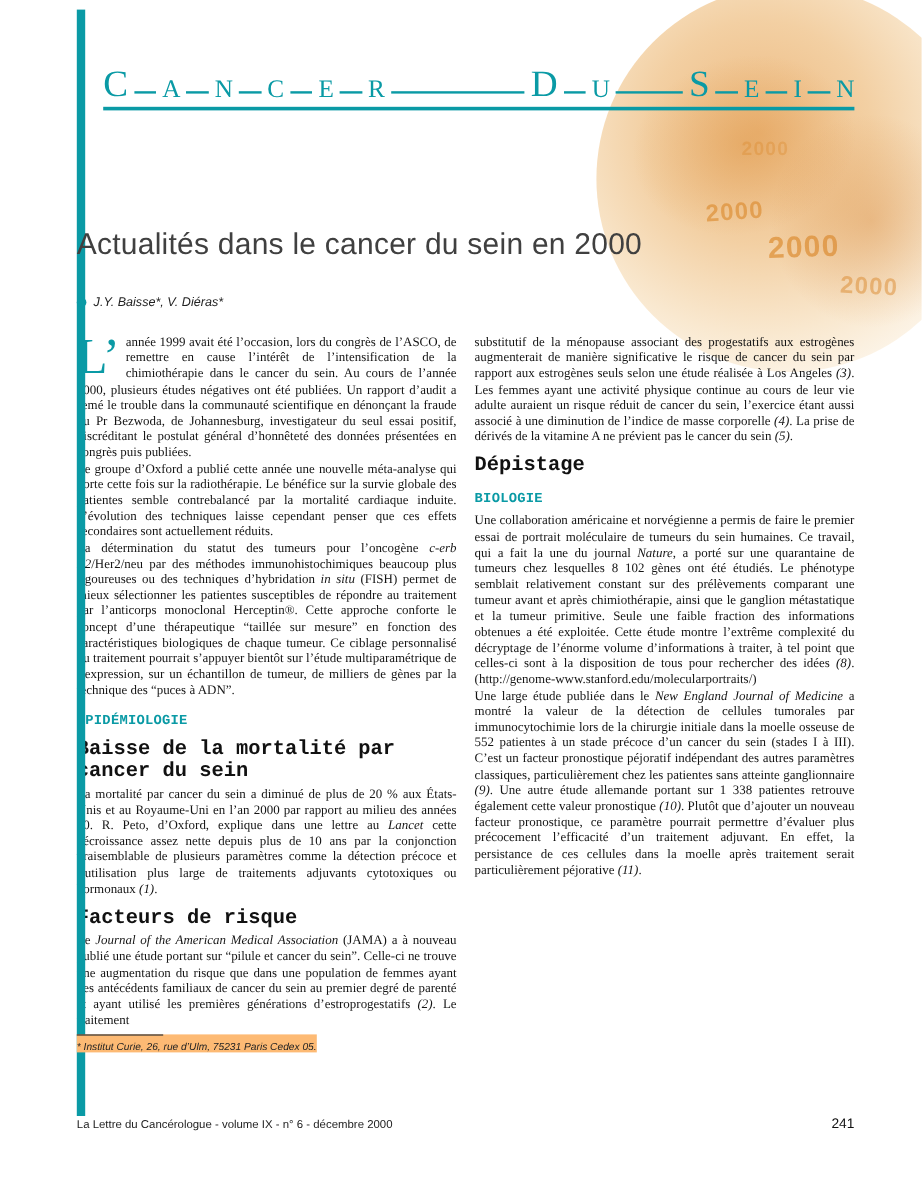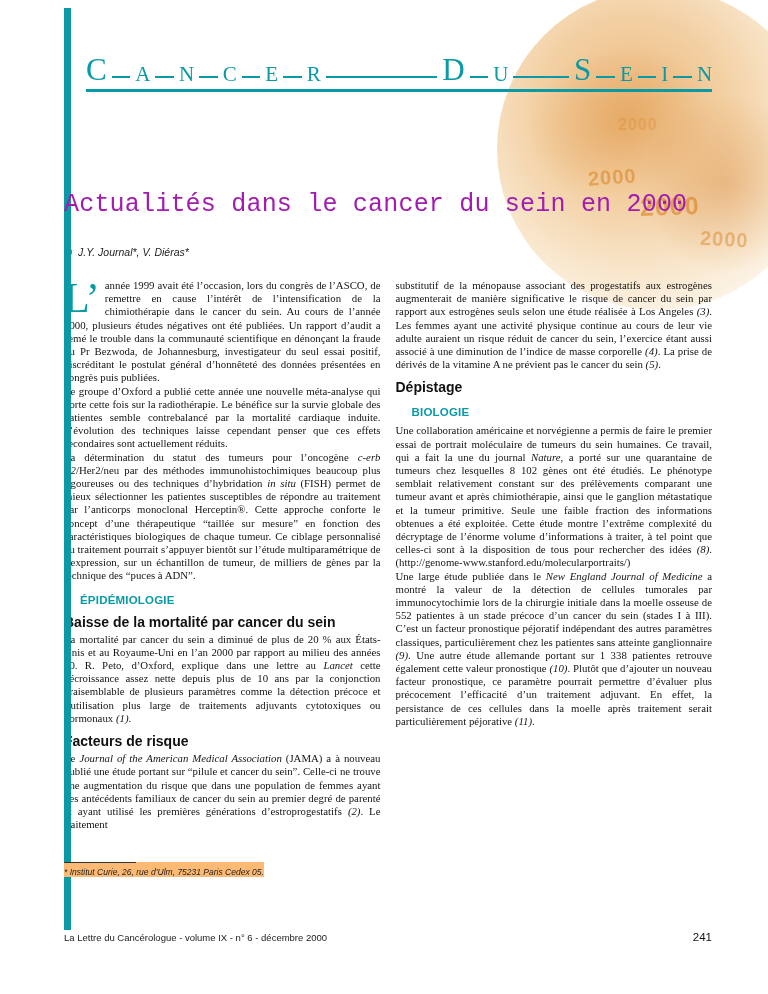--- a/index.html
+++ b/index.html
@@ -53,22 +53,22 @@
   .mh-letter.big { font-size:31px; }
   .mh-rule {
     height:2px; background:var(--accent, #0a9aa5);
     margin:0 5px 7px 5px; flex-grow:1;
   }
   .mh-underline { height:3px; background:var(--accent, #0a9aa5); margin-top:4px; }
 
   
   .title {
     position:absolute; left:64px; top:190px; z-index:2;
-    font-family:Liberation Mono, monospace; font-weight:normal;
-    font-size:25px; color:#a21caf; letter-spacing:0.2px;
+    font-family:Liberation Sans, sans-serif; font-weight:normal;
+    font-size:25px; color:#404040; letter-spacing:0.2px;
   }
   .authors {
     position:absolute; left:64px; top:246px; z-index:2;
     font-family:"Liberation Sans", sans-serif; font-style:italic;
     font-size:10.5px; color:#222; display:flex; align-items:center; gap:6px;
   }
   .author-bullet {
     width:8px; height:8px; border-radius:50%;
     background:var(--accent, #0a9aa5); display:inline-block; flex:none;
   }
@@ -77,27 +77,27 @@
   .columns {
     position:absolute; left:64px; top:279px; width:648px; z-index:1;
     display:flex; gap:15px;
   }
   .col { width:316.5px; }
   .bt {
     font-size:10.8px; line-height:13.2px; text-align:justify;
     color:#141414;
   }
   .sec-head {
-    font-family:Liberation Sans, sans-serif; font-weight:bold;
+    font-family:Liberation Mono, monospace; font-weight:bold;
     font-size:11.5px; color:var(--accent, #0a9aa5);
-    margin:11px 16px 6px; letter-spacing:0.2px;
+    margin:11px 0 6px; letter-spacing:0.2px;
   }
   .sub-head {
-    font-family:Liberation Sans, sans-serif; font-weight:bold;
-    font-size:14px; color:#111; margin:8px 0 3px;
+    font-family:Liberation Mono, monospace; font-weight:bold;
+    font-size:17px; color:#111; margin:8px 0 3px;
   }
   .dropcap {
     float:left; font-family:"Liberation Serif", serif;
     font-size:42px; line-height:34px; color:var(--accent, #0a9aa5);
     padding:2px 5px 0 0;
   }
 
   
   .footnote { position:absolute; left:64px; top:862px; z-index:3; background:#fdba74; }
   .footnote-rule { width:72px; height:1px; background:#333; margin-bottom:4px; }
@@ -155,21 +155,21 @@
         <span class="mh-rule" style="flex-grow: 1;"></span>
         <span class="mh-letter">N</span>
       </div>
     <div class="mh-underline"></div>
   </header>
 
   <h1 class="title">Actualités dans le cancer du sein en 2000</h1>
 
   <div class="authors">
     <span class="author-bullet"></span>
-    <span>J.Y. Journal*, V. Diéras*</span>
+    <span>J.Y. Baisse*, V. Diéras*</span>
   </div>
 
   <div class="columns">
 
     <div class="col">
       <p class="bt"><span class="dropcap">L’</span><span>année 1999 avait été l’occasion, lors du congrès de l’ASCO, de remettre en cause l’intérêt de l’intensification de la chimiothérapie dans le cancer du sein. Au cours de l’année 2000, plusieurs études négatives ont été publiées. Un rapport d’audit a semé le trouble dans la communauté scientifique en dénonçant la fraude du Pr Bezwoda, de Johannesburg, investigateur du seul essai positif, discréditant le postulat général d’honnêteté des données présentées en congrès puis publiées.</span></p>
       <p class="bt">Le groupe d’Oxford a publié cette année une nouvelle méta-analyse qui porte cette fois sur la radiothérapie. Le bénéfice sur la survie globale des patientes semble contrebalancé par la mortalité cardiaque induite. L’évolution des techniques laisse cependant penser que ces effets secondaires sont actuellement réduits.</p>
       <p class="bt">La détermination du statut des tumeurs pour l’oncogène <i>c-erb B2</i>/Her2/neu par des méthodes immunohistochimiques beaucoup plus rigoureuses ou des techniques d’hybridation <i>in situ</i> (FISH) permet de mieux sélectionner les patientes susceptibles de répondre au traitement par l’anticorps monoclonal Herceptin®. Cette approche conforte le concept d’une thérapeutique “taillée sur mesure” en fonction des caractéristiques biologiques de chaque tumeur. Ce ciblage personnalisé du traitement pourrait s’appuyer bientôt sur l’étude multiparamétrique de l’expression, sur un échantillon de tumeur, de milliers de gènes par la technique des “puces à ADN”.</p>
       <h2 class="sec-head">ÉPIDÉMIOLOGIE</h2>
       <h3 class="sub-head">Baisse de la mortalité par cancer du sein</h3>

